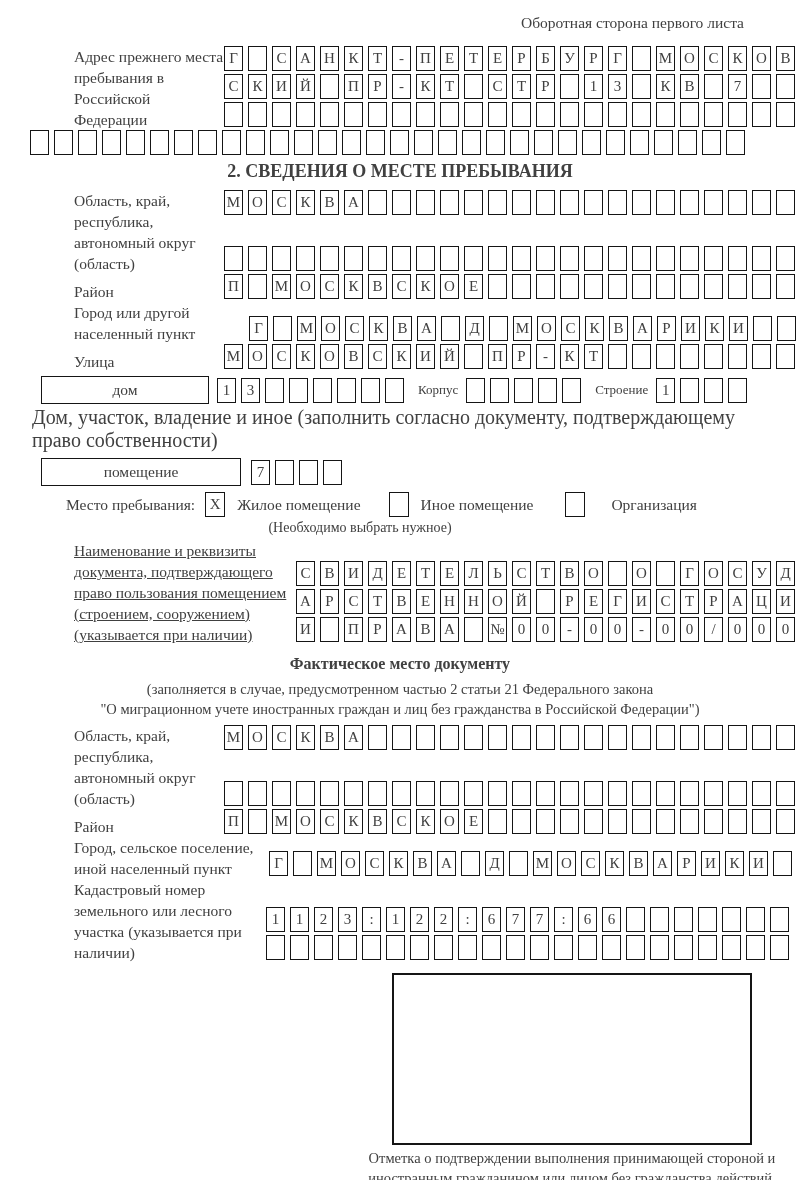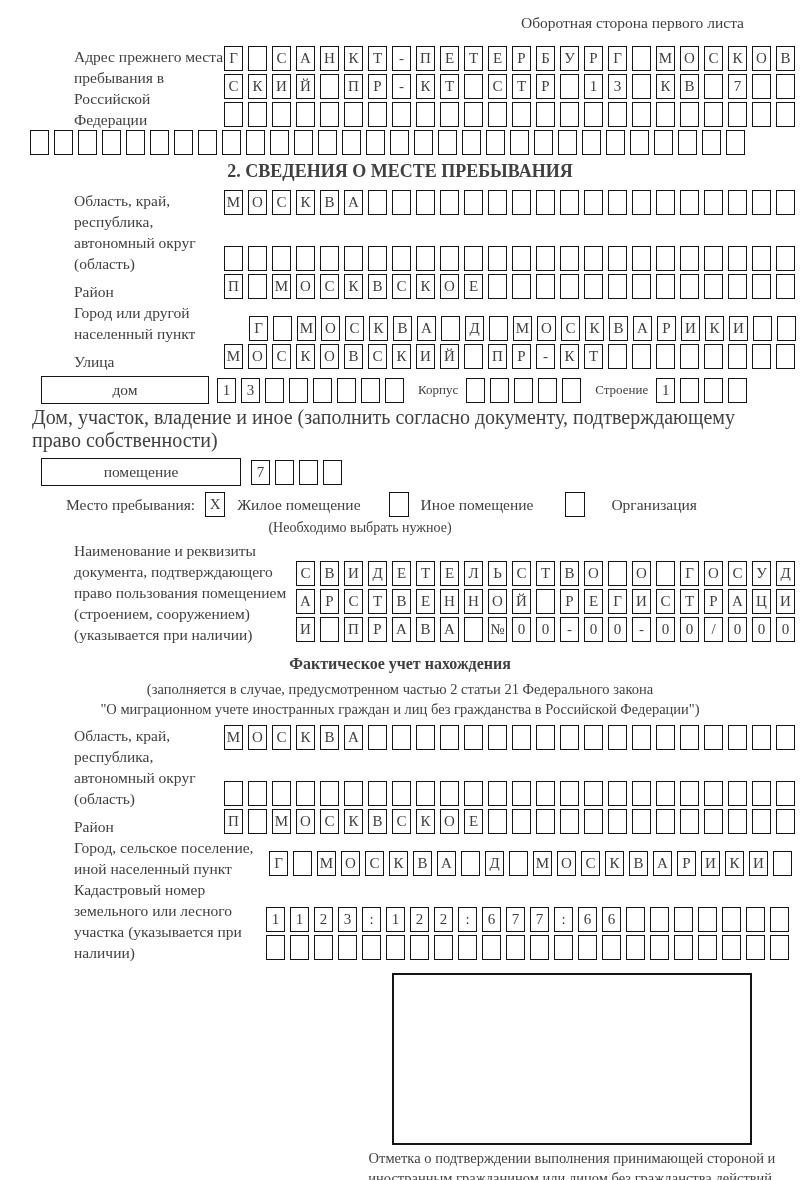--- a/index.html
+++ b/index.html
@@ -8,21 +8,21 @@
     background:#fff;color:#404040;
     font-family:"Liberation Serif","DejaVu Serif",serif;
     padding:14px 30px 0 30px;overflow:hidden;
   }
   .top-right{text-align:right;font-size:15.5px;padding-right:26px;margin-bottom:14px;}
   .flexrow{display:flex;align-items:flex-end;margin-left:44px;}
   .label{font-size:15.5px;line-height:21px;flex:none;}
   .w150{width:150px;}
   .w195{width:195px;}
   .w192{width:192px;}
-  .w222{width:222px;}
+  .w222{width:222px;text-decoration:underline;}
   .rows{flex:1;}
   .boxrow{display:flex;gap:5px;margin-bottom:3px;flex:none;}
   .cell{
     width:19px;height:25px;flex:none;box-sizing:border-box;
     border:1.6px solid #151515;display:flex;align-items:center;justify-content:center;
     font-size:15px;line-height:1;background:#fff;
   }
   .note{font-size:14.5px;text-align:center;margin:2px 0 4px 0;}
   .h2{font-size:18px;font-weight:bold;text-align:center;margin:6px 0 8px 0;}
   .spread{display:flex;flex-direction:column;justify-content:space-between;min-height:84px;}
@@ -443,21 +443,21 @@
           <div class="cell">0</div>
           <div class="cell">0</div>
           <div class="cell">/</div>
           <div class="cell">0</div>
           <div class="cell">0</div>
           <div class="cell">0</div>
         </div>
     </div>
   </div>
 
-  <div class="fact-head">Фактическое учет нахождения</div>
+  <div class="fact-head">Фактическое место документу</div>
   <div class="fact-note">(заполняется в случае, предусмотренном частью 2 статьи 21 Федерального закона</div>
   <div class="fact-note mb6">"О миграционном учете иностранных граждан и лиц без гражданства в Российской Федерации")</div>
 
   <div class="flexrow">
     <div class="label w150">Область, край, республика, автономный округ (область)</div>
     <div class="rows spread">
       <div class="boxrow">
           <div class="cell">М</div>
           <div class="cell">О</div>
           <div class="cell">С</div>

